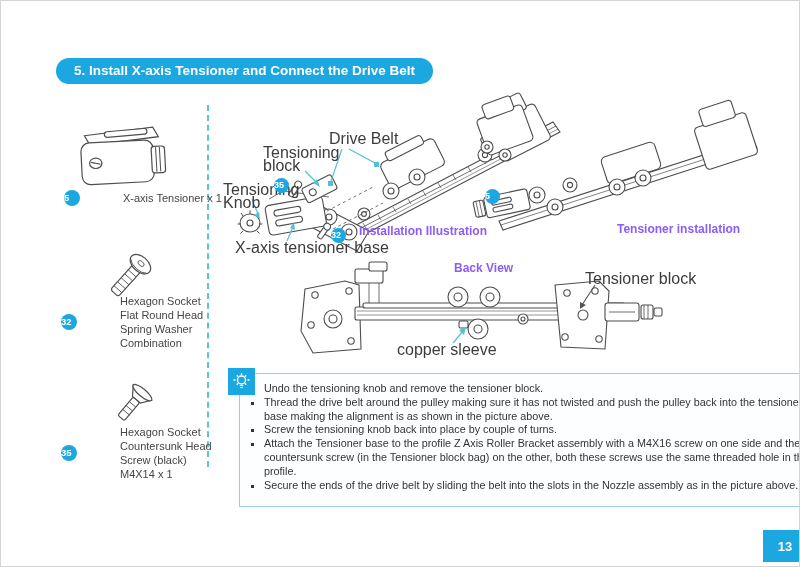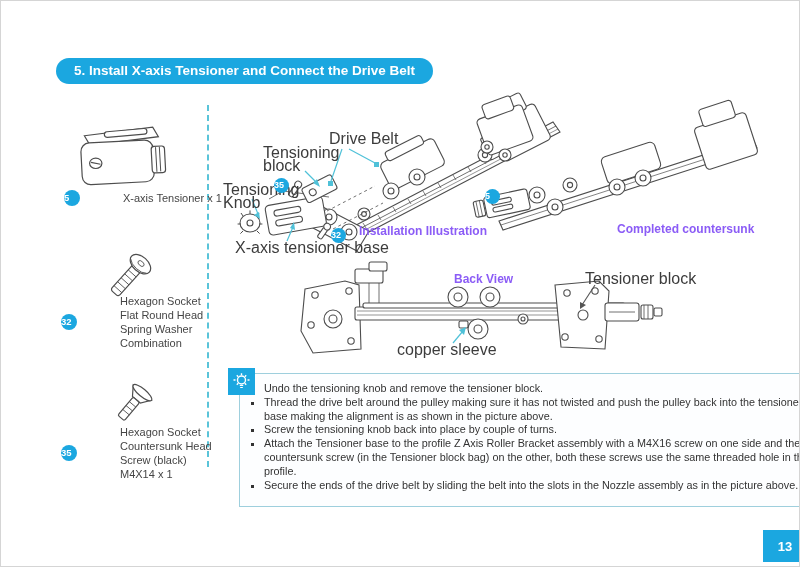--- a/index.html
+++ b/index.html
@@ -285,22 +285,22 @@
 Knob</div>
   <div class="dlabel" style="left:234px;top:241px">X-axis tensioner base</div>
   <div class="dlabel" style="left:584px;top:272px">Tensioner block</div>
   <div class="dlabel" style="left:396px;top:343px">copper sleeve</div>
 
   <div class="badge sm" style="left:273px;top:177px">35</div>
   <div class="badge sm" style="left:330px;top:227px">32</div>
   <div class="badge sm" style="left:484px;top:188px">5</div>
 
   <div class="caption" style="left:358px;top:223px">Installation Illustration</div>
-  <div class="caption" style="left:616px;top:221px">Completed countersunk</div>
-  <div class="caption" style="left:453px;top:271px">Back View</div>
+  <div class="caption" style="left:616px;top:221px">Tensioner installation</div>
+  <div class="caption" style="left:453px;top:260px">Back View</div>
 
   <div class="tips-box">
     <ul>
       <li>Undo the tensioning knob and remove the tensioner block.</li>
       <li>Thread the drive belt around the pulley making sure it has not twisted and push the pulley back into the tensioner base making the alignment is as shown in the picture above.</li>
       <li>Screw the tensioning knob back into place by couple of turns.</li>
       <li>Attach the Tensioner base to the profile Z Axis Roller Bracket assembly with a M4X16 screw on one side and the countersunk screw (in the Tensioner block bag) on the other, both these screws use the same threaded hole in the profile.</li>
       <li>Secure the ends of the drive belt by sliding the belt into the slots in the Nozzle assembly as in the picture above.</li>
     </ul>
   </div>

